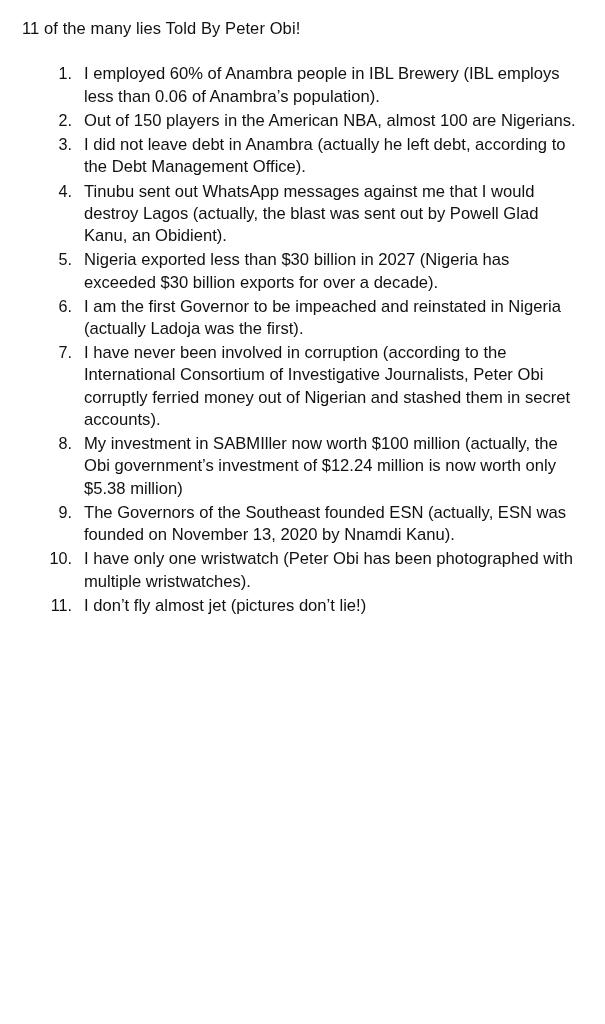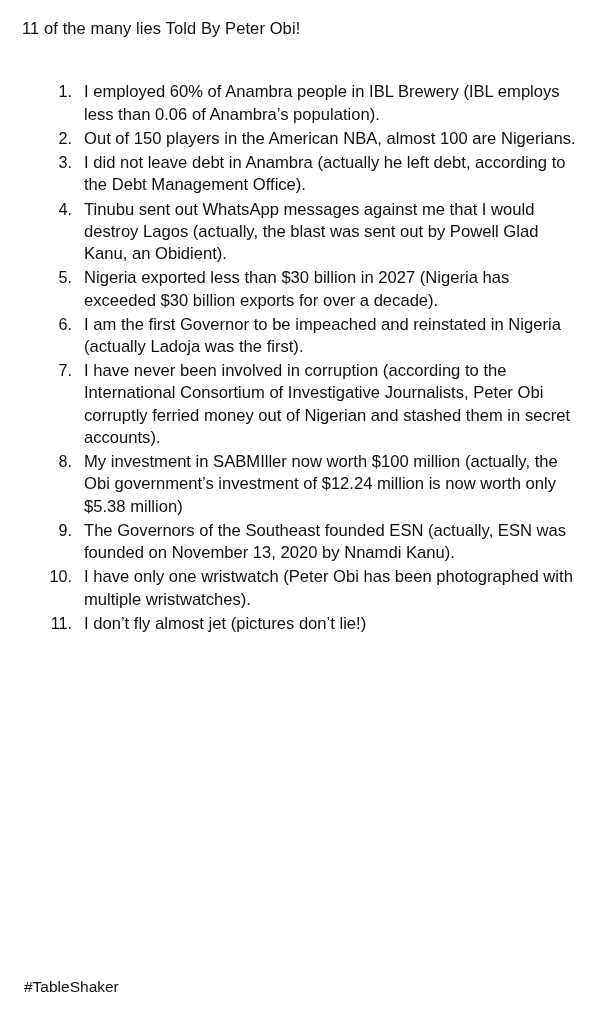--- a/index.html
+++ b/index.html
@@ -21,21 +21,21 @@
     box-sizing: border-box;
     padding: 18px 22px 10px 22px;
     display: flex;
     flex-direction: column;
   }
   .doc-title {
     font-size: 16.5px;
     font-weight: 400;
     color: #111111;
     letter-spacing: 0.1px;
-    margin: 0 0 42px 0;
+    margin: 0 0 24px 0;
     line-height: 1.3;
   }
   ol.lies-list {
     margin: 0;
     padding: 0 0 0 52px;
     list-style-position: outside;
     counter-reset: lie;
     list-style: none;
   }
   ol.lies-list > li {
@@ -85,15 +85,14 @@
     <li class="bold"><span>Tinubu sent out WhatsApp messages against me that I would destroy Lagos (actually, the blast was sent out by Powell Glad Kanu, an Obidient).</span></li>
     <li class="bold"><span>Nigeria exported less than $30 billion in 2027 (Nigeria has exceeded $30 billion exports for over a decade).</span></li>
     <li class="bold"><span>I am the first Governor to be impeached and reinstated in Nigeria (actually Ladoja was the first).</span></li>
     <li class="bold"><span>I have never been involved in corruption (according to the International Consortium of Investigative Journalists, Peter Obi corruptly ferried money out of Nigerian and stashed them in secret accounts).</span></li>
     <li class="bold"><span>My investment in SABMIller now worth $100 million (actually, the Obi government’s investment of $12.24 million is now worth only $5.38 million)</span></li>
     <li class="bold"><span>The Governors of the Southeast founded ESN (actually, ESN was founded on November 13, 2020 by Nnamdi Kanu).</span></li>
     <li class="bold"><span>I have only one wristwatch (Peter Obi has been photographed with multiple wristwatches).</span></li>
     <li class="bold"><span>I don’t fly almost jet (pictures don’t lie!)</span></li>
   </ol>
 
-  <div class="footer">#TableShaker</div>
 
 </div>
 
 </body></html>

